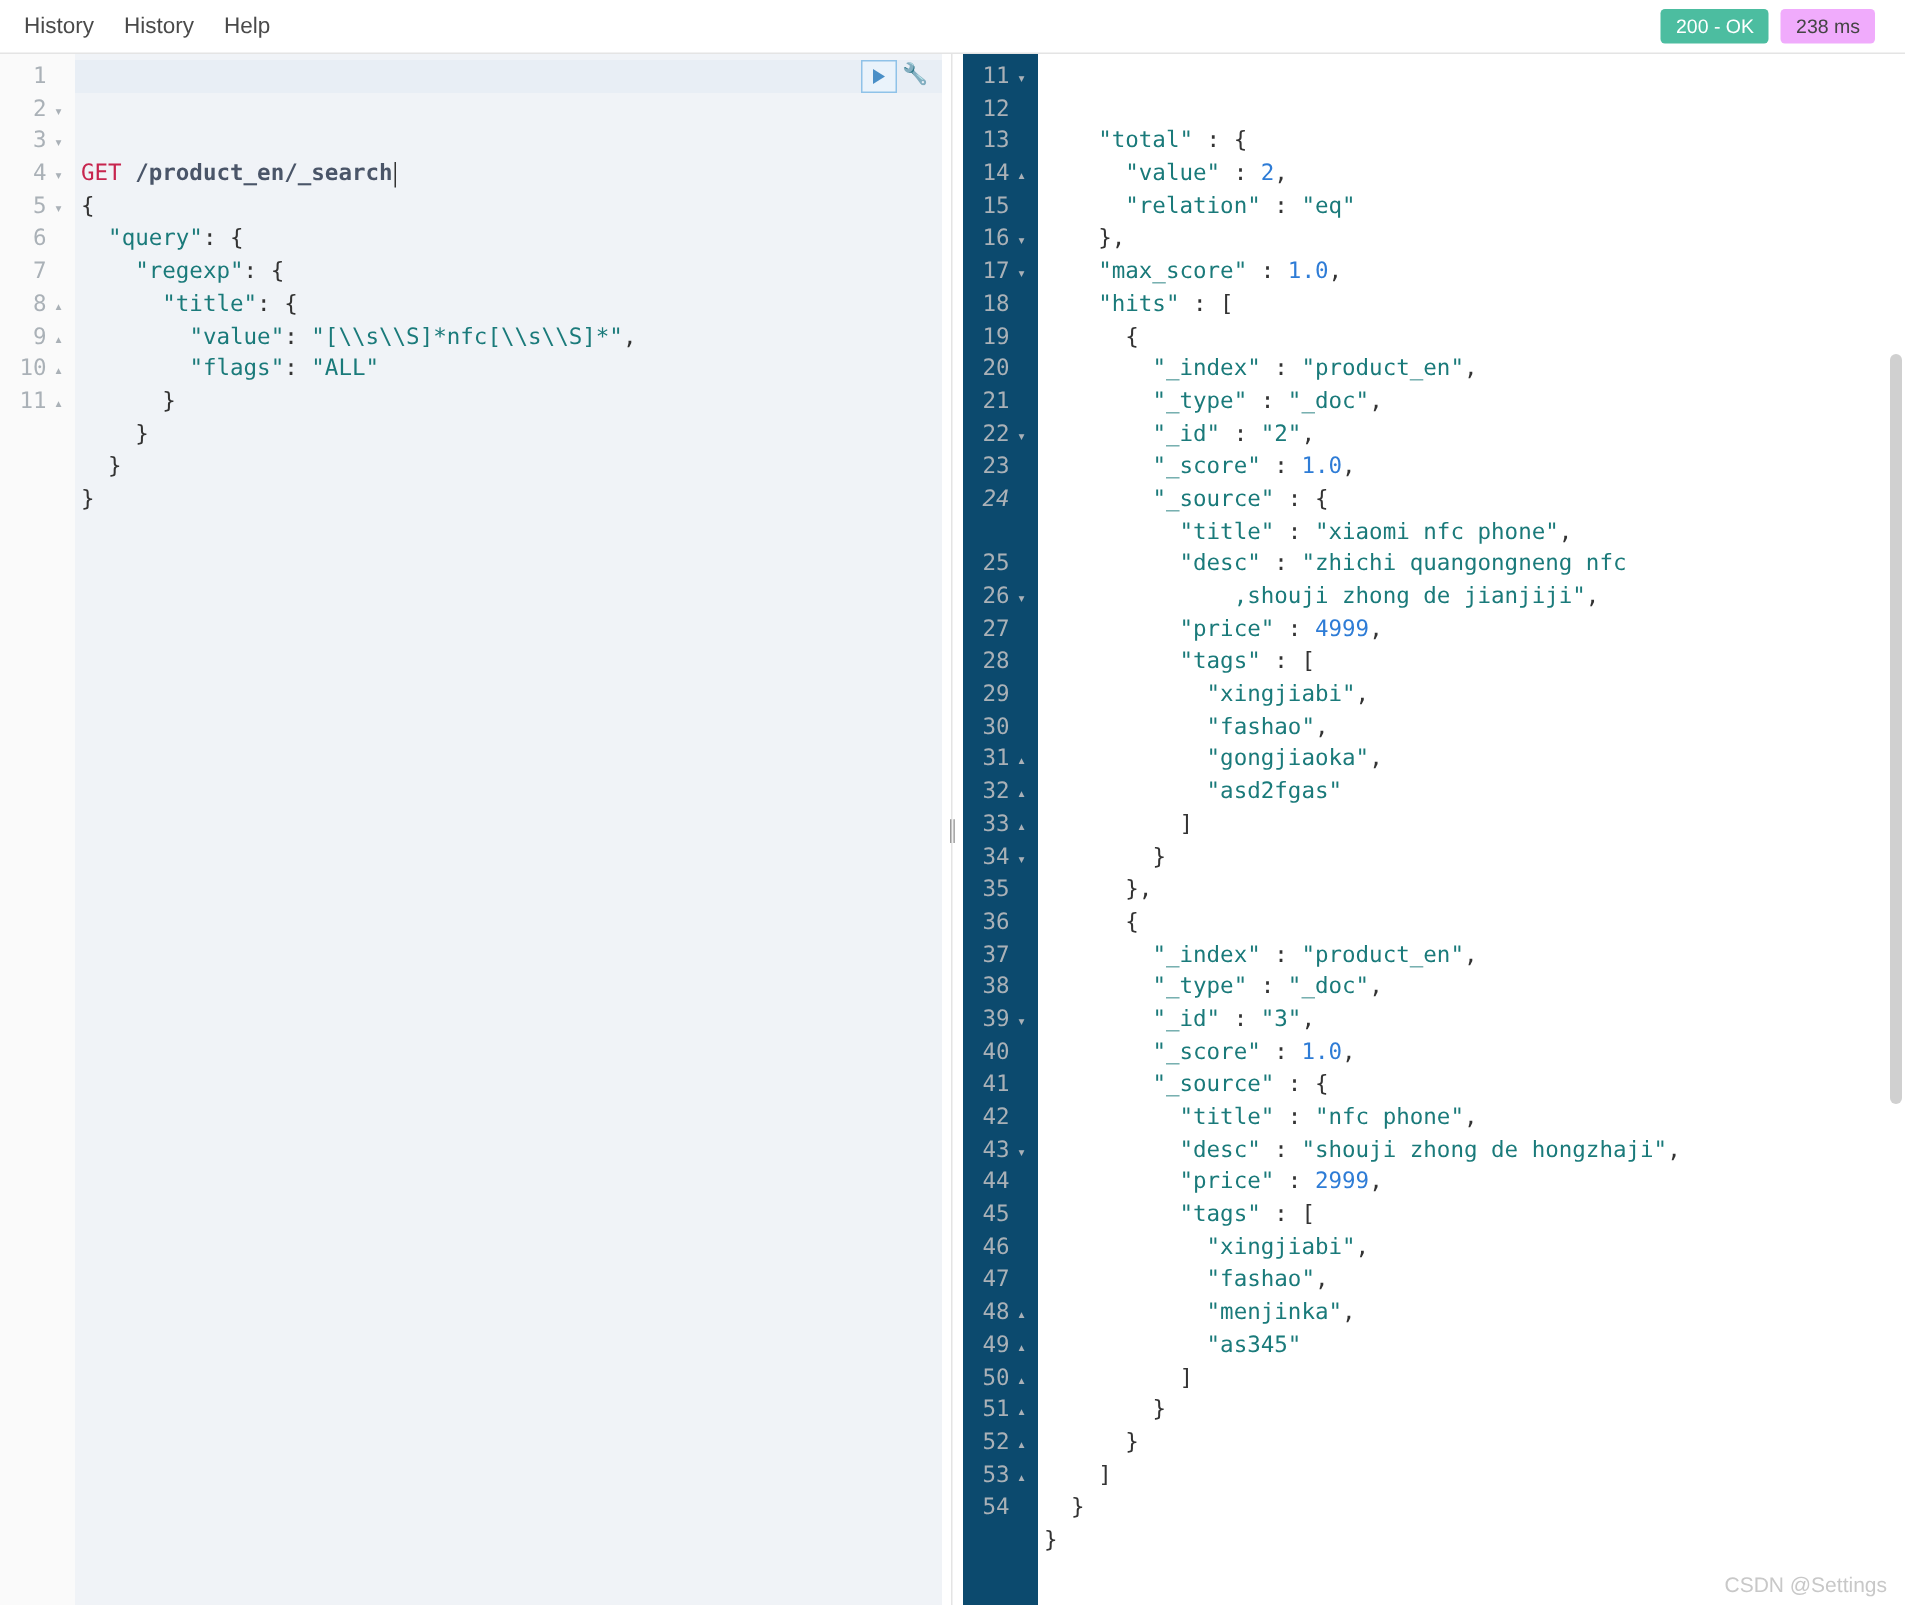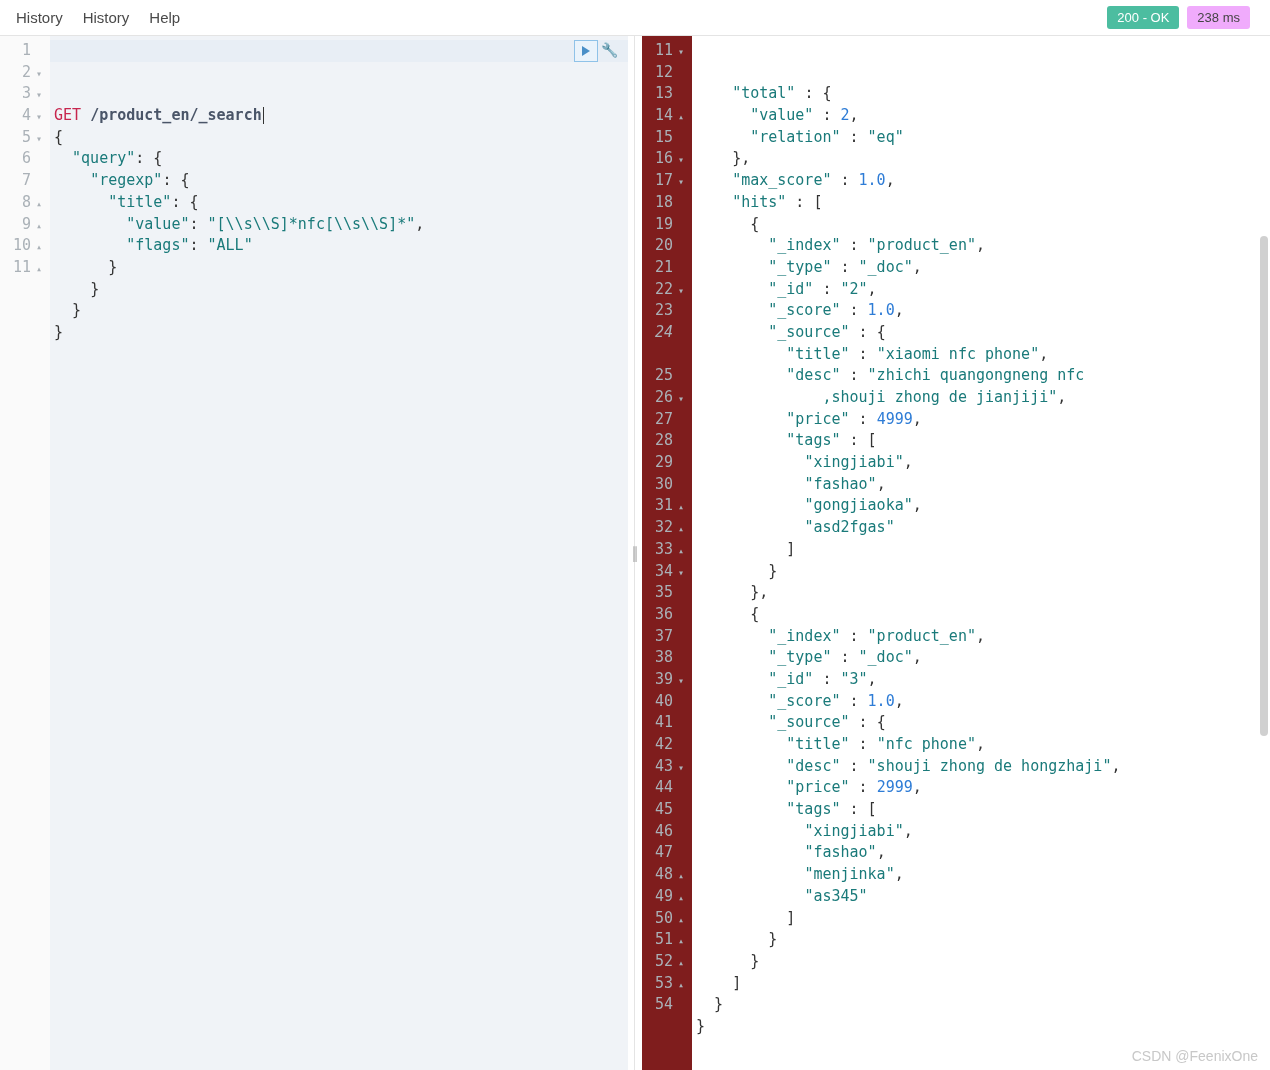--- a/index.html
+++ b/index.html
@@ -46,21 +46,21 @@
     }
     .pane {
       flex: 1;
       display: flex;
       font-family: "Consolas", "Monaco", monospace;
       font-size: 15px;
       overflow: hidden;
       position: relative;
     }
     .gutter {
-      background: #7f1d1d;
+      background: #0c4a6e;
       color: #aab1b7;
       text-align: right;
       padding: 4px 8px 4px 4px;
       user-select: none;
       min-width: 50px;
       line-height: 21.7px;
       font-size: 15px;
     }
     .gutter-line { height: 21.7px; white-space: nowrap; }
     .fold { color: #aab1b7; font-size: 10px; margin-left: 3px; display: inline-block; width: 8px; }
@@ -250,13 +250,13 @@
         <div class="gutter-line">54<span class="fold"></span></div>
       </div>
     <div class="code-area">
       <div class="code-content" id="res-code"><div class="code-line">    <span class="tok-key">"total"</span> <span class="tok-punct">:</span> <span class="tok-brace">{</span></div><div class="code-line">      <span class="tok-key">"value"</span> <span class="tok-punct">:</span> <span class="tok-num">2</span><span class="tok-punct">,</span></div><div class="code-line">      <span class="tok-key">"relation"</span> <span class="tok-punct">:</span> <span class="tok-string">"eq"</span></div><div class="code-line">    <span class="tok-brace">}</span><span class="tok-punct">,</span></div><div class="code-line">    <span class="tok-key">"max_score"</span> <span class="tok-punct">:</span> <span class="tok-num">1.0</span><span class="tok-punct">,</span></div><div class="code-line">    <span class="tok-key">"hits"</span> <span class="tok-punct">:</span> <span class="tok-brace">[</span></div><div class="code-line">      <span class="tok-brace">{</span></div><div class="code-line">        <span class="tok-key">"_index"</span> <span class="tok-punct">:</span> <span class="tok-string">"product_en"</span><span class="tok-punct">,</span></div><div class="code-line">        <span class="tok-key">"_type"</span> <span class="tok-punct">:</span> <span class="tok-string">"_doc"</span><span class="tok-punct">,</span></div><div class="code-line">        <span class="tok-key">"_id"</span> <span class="tok-punct">:</span> <span class="tok-string">"2"</span><span class="tok-punct">,</span></div><div class="code-line">        <span class="tok-key">"_score"</span> <span class="tok-punct">:</span> <span class="tok-num">1.0</span><span class="tok-punct">,</span></div><div class="code-line">        <span class="tok-key">"_source"</span> <span class="tok-punct">:</span> <span class="tok-brace">{</span></div><div class="code-line">          <span class="tok-key">"title"</span> <span class="tok-punct">:</span> <span class="tok-string">"xiaomi nfc phone"</span><span class="tok-punct">,</span></div><div class="code-line" style="height: 43.4px; white-space: pre;">          <span class="tok-key">"desc"</span> <span class="tok-punct">:</span> <span class="tok-string">"zhichi quangongneng nfc
               ,shouji zhong de jianjiji"</span><span class="tok-punct">,</span></div><div class="code-line">          <span class="tok-key">"price"</span> <span class="tok-punct">:</span> <span class="tok-num">4999</span><span class="tok-punct">,</span></div><div class="code-line">          <span class="tok-key">"tags"</span> <span class="tok-punct">:</span> <span class="tok-brace">[</span></div><div class="code-line">            <span class="tok-string">"xingjiabi"</span><span class="tok-punct">,</span></div><div class="code-line">            <span class="tok-string">"fashao"</span><span class="tok-punct">,</span></div><div class="code-line">            <span class="tok-string">"gongjiaoka"</span><span class="tok-punct">,</span></div><div class="code-line">            <span class="tok-string">"asd2fgas"</span></div><div class="code-line">          <span class="tok-brace">]</span></div><div class="code-line">        <span class="tok-brace">}</span></div><div class="code-line">      <span class="tok-brace">}</span><span class="tok-punct">,</span></div><div class="code-line">      <span class="tok-brace">{</span></div><div class="code-line">        <span class="tok-key">"_index"</span> <span class="tok-punct">:</span> <span class="tok-string">"product_en"</span><span class="tok-punct">,</span></div><div class="code-line">        <span class="tok-key">"_type"</span> <span class="tok-punct">:</span> <span class="tok-string">"_doc"</span><span class="tok-punct">,</span></div><div class="code-line">        <span class="tok-key">"_id"</span> <span class="tok-punct">:</span> <span class="tok-string">"3"</span><span class="tok-punct">,</span></div><div class="code-line">        <span class="tok-key">"_score"</span> <span class="tok-punct">:</span> <span class="tok-num">1.0</span><span class="tok-punct">,</span></div><div class="code-line">        <span class="tok-key">"_source"</span> <span class="tok-punct">:</span> <span class="tok-brace">{</span></div><div class="code-line">          <span class="tok-key">"title"</span> <span class="tok-punct">:</span> <span class="tok-string">"nfc phone"</span><span class="tok-punct">,</span></div><div class="code-line">          <span class="tok-key">"desc"</span> <span class="tok-punct">:</span> <span class="tok-string">"shouji zhong de hongzhaji"</span><span class="tok-punct">,</span></div><div class="code-line">          <span class="tok-key">"price"</span> <span class="tok-punct">:</span> <span class="tok-num">2999</span><span class="tok-punct">,</span></div><div class="code-line">          <span class="tok-key">"tags"</span> <span class="tok-punct">:</span> <span class="tok-brace">[</span></div><div class="code-line">            <span class="tok-string">"xingjiabi"</span><span class="tok-punct">,</span></div><div class="code-line">            <span class="tok-string">"fashao"</span><span class="tok-punct">,</span></div><div class="code-line">            <span class="tok-string">"menjinka"</span><span class="tok-punct">,</span></div><div class="code-line">            <span class="tok-string">"as345"</span></div><div class="code-line">          <span class="tok-brace">]</span></div><div class="code-line">        <span class="tok-brace">}</span></div><div class="code-line">      <span class="tok-brace">}</span></div><div class="code-line">    <span class="tok-brace">]</span></div><div class="code-line">  <span class="tok-brace">}</span></div><div class="code-line"><span class="tok-brace">}</span></div><div class="code-line"></div></div>
     </div>
     <div class="scrollbar" style="top:200px; height:500px;"></div>
   </div>
 </div>
 
-<div class="watermark">CSDN @FeenixOne</div>
+<div class="watermark">CSDN @Settings</div>
 
 </body></html>

